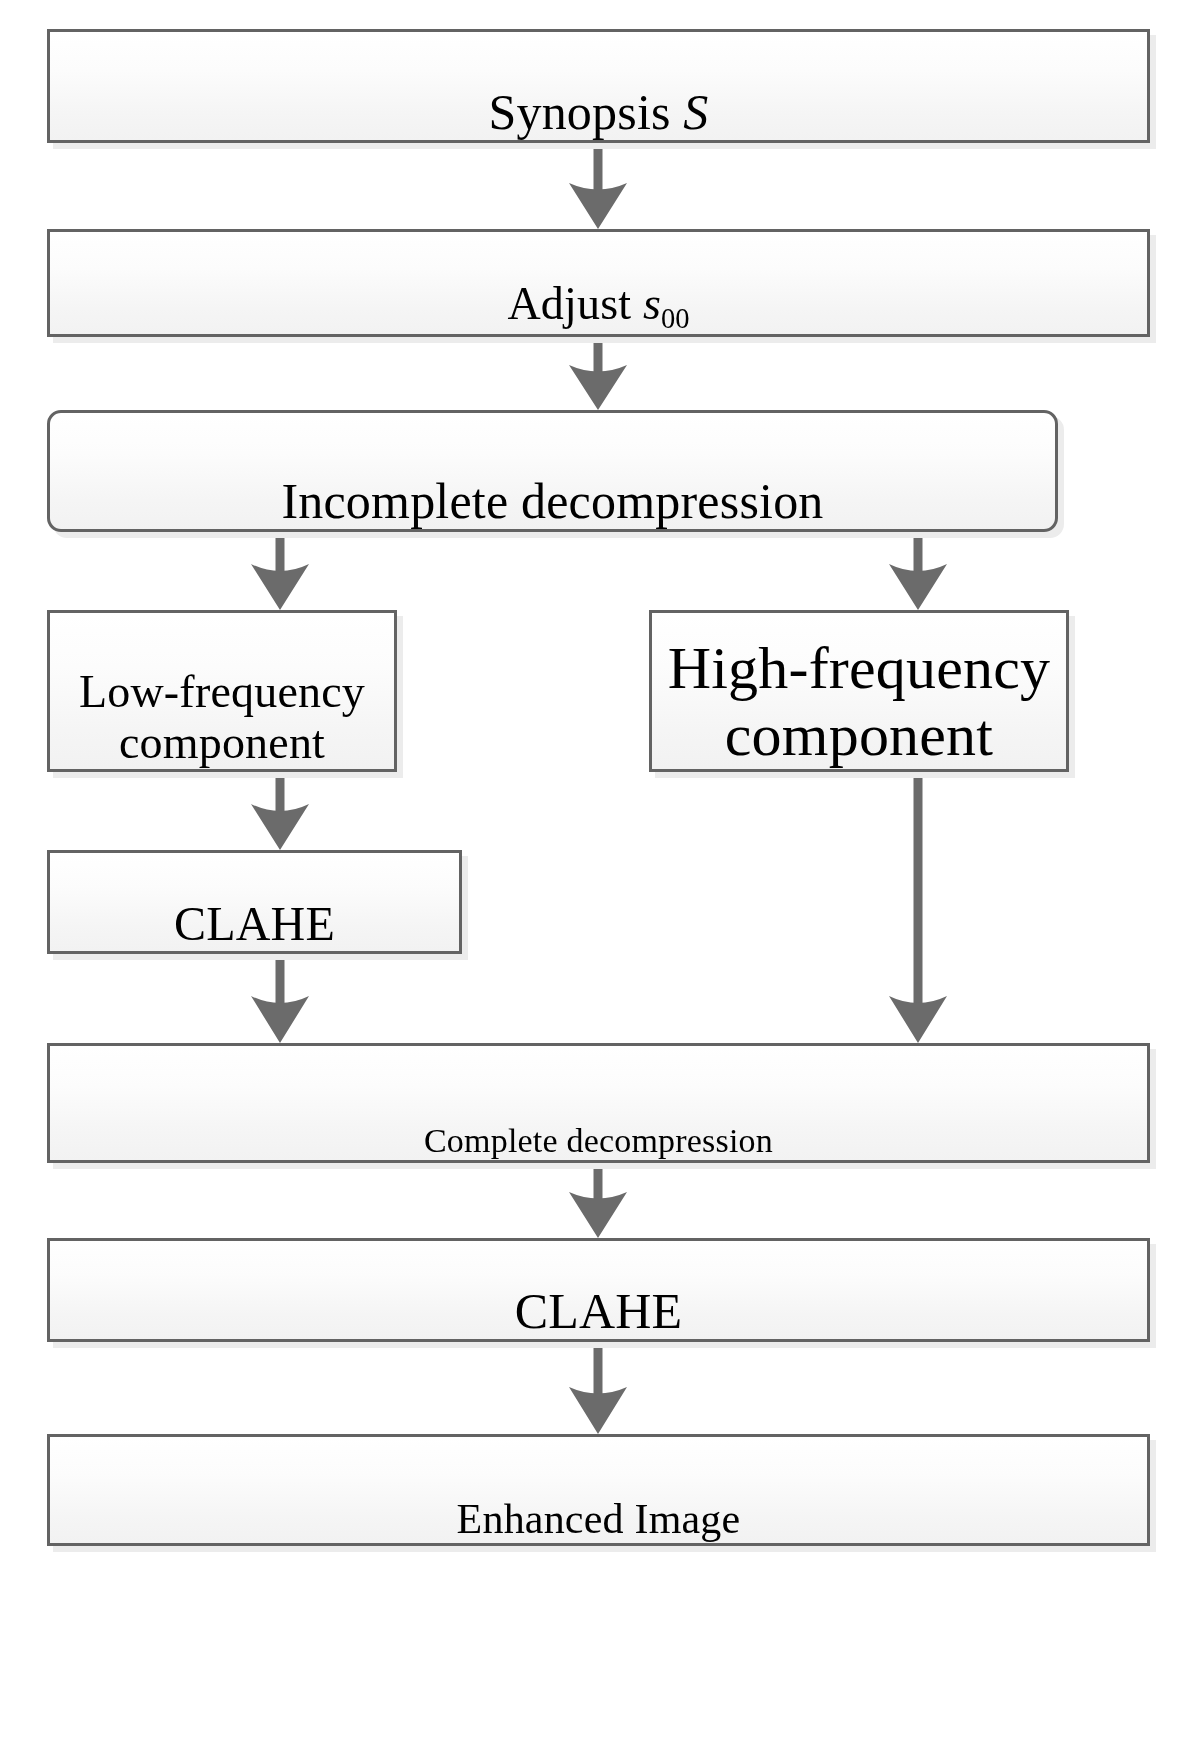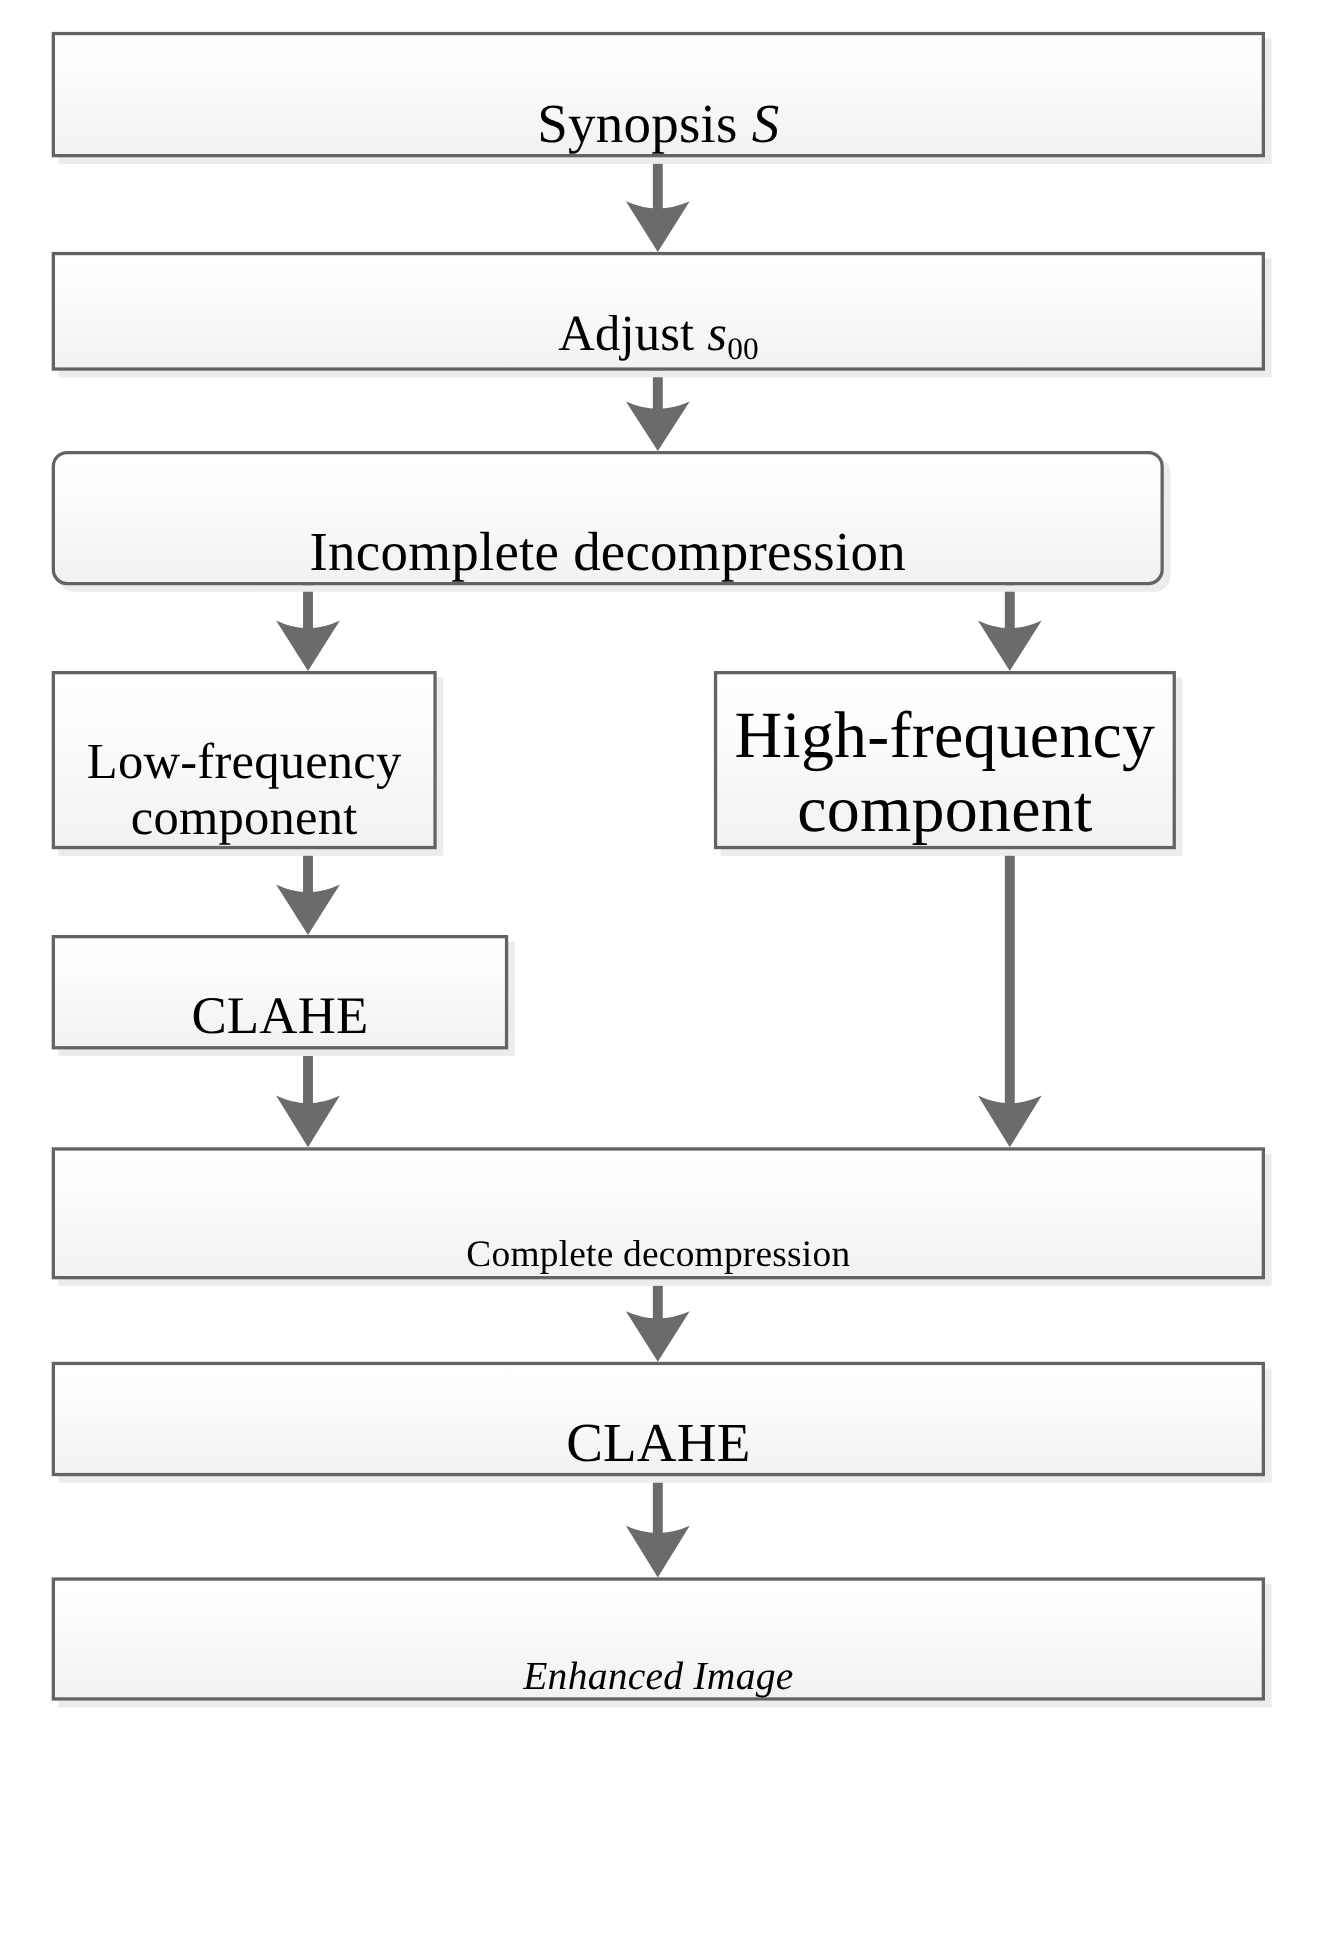--- a/index.html
+++ b/index.html
@@ -26,21 +26,21 @@
 
   
   #n-synopsis   {left:47px;  top:29px;   width:1103px; height:114px; font-size:50px;}
   #n-adjust     {left:47px;  top:229px;  width:1103px; height:108px; font-size:46px;}
   #n-incomplete {left:47px;  top:410px;  width:1011px; height:122px; font-size:50px;border-radius:14px;}
   #n-lowfreq    {left:47px;  top:610px;  width:350px;  height:162px; font-size:46px;}
   #n-highfreq   {left:605px; top:610px;  width:420px;  height:162px; font-size:60px;margin-left:44px;}
   #n-clahe1     {left:47px;  top:850px;  width:415px;  height:104px; font-size:48px;}
   #n-complete   {left:47px;  top:1043px; width:1103px; height:120px; font-size:34px;}
   #n-clahe2     {left:47px;  top:1238px; width:1103px; height:104px; font-size:50px;}
-  #n-enhanced   {left:47px;  top:1434px; width:1103px; height:112px; font-size:36px;font-style:italic;}
+  #n-enhanced   {left:47px;  top:1434px; width:1103px; height:112px; font-size:42px;}
 
   .ital{font-style:italic;}
   .sub{font-size:.62em;vertical-align:-0.30em;letter-spacing:0;font-style:normal;}
 
   
   #arrows{position:absolute;left:0;top:0;width:1199px;height:1763px;pointer-events:none;}
 </style>
 </head>
 <body>
 

